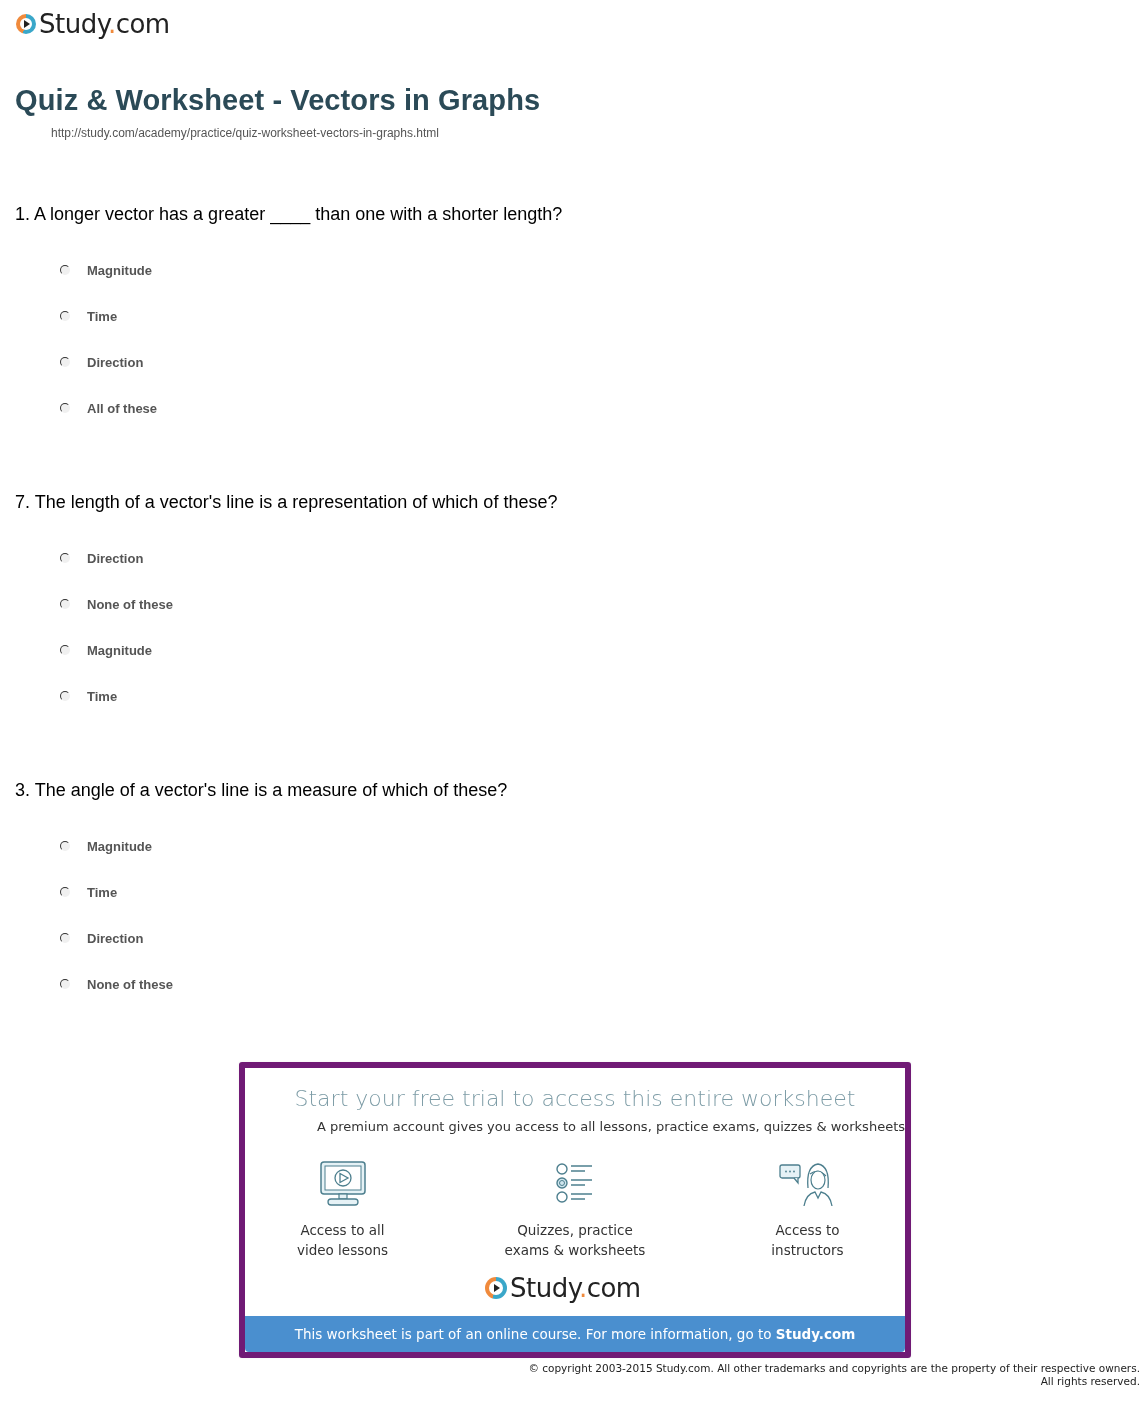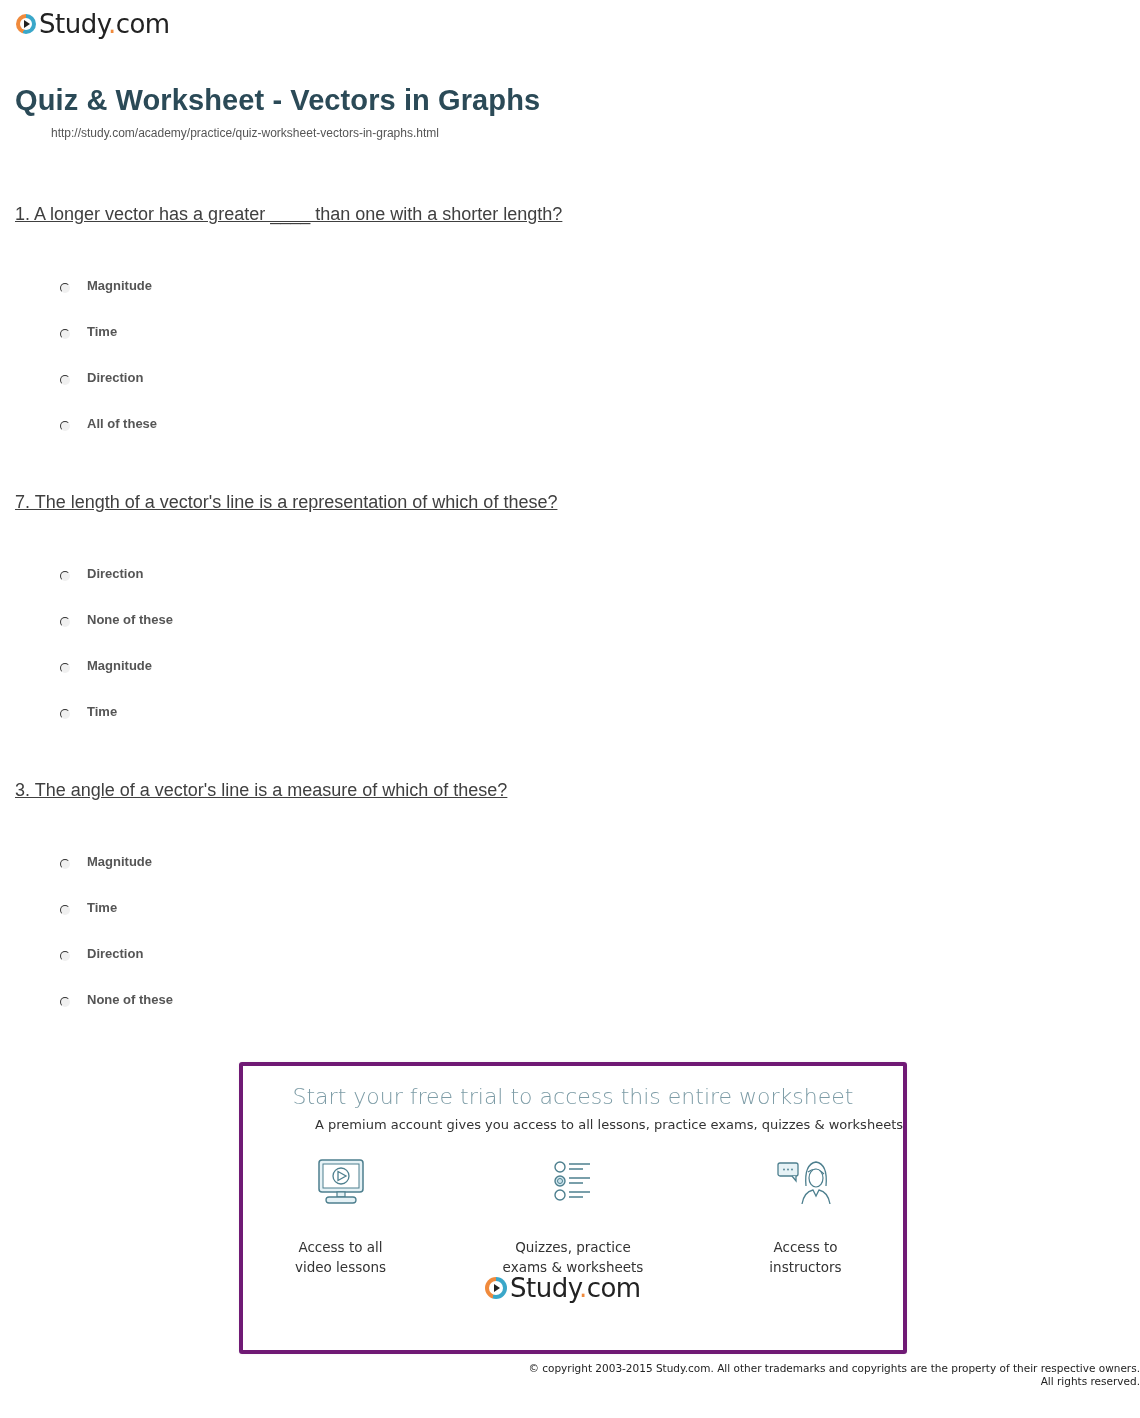--- a/index.html
+++ b/index.html
@@ -18,37 +18,37 @@
   .logo.top { left: 16px; top: 11px; }
   .logo.bottom { left: 485px; top: 1275px; }
   .logo.bottom .mark { width: 22px; height: 22px; }
   .logo.bottom .mark::before { left: 4px; top: 4px; width: 14px; height: 14px; }
   .logo.bottom .mark::after { left: 9px; top: 7px; }
 
   .page-title { position: absolute; left: 15px; top: 84px; margin: 0; font-size: 29px; font-weight: bold;
                 color: #2b4a57; letter-spacing: 0.1px; }
   .page-url { position: absolute; left: 15px; top: 126px; font-size: 12px; color: #555; padding-left: 36px; }
 
-  .question { position: absolute; left: 15px; font-size: 18px; color: #404040; text-decoration: underline; }
+  .question { position: absolute; left: 15px; font-size: 18px; color: #000000; }
   .options { position: absolute; left: 60px; }
-  .option { display: flex; align-items: flex-end; height: 46px; }
+  .option { display: flex; align-items: center; height: 46px; }
   .radio { width: 10px; height: 10px; border-radius: 50%; border: 1px solid transparent;
            border-top-color: #333; border-left-color: #333; background: #f0f0f0; margin-right: 17px; box-sizing: border-box; }
   .option-label { font-size: 13px; font-weight: bold; color: #555; }
 
   .promo { position: absolute; left: 239px; top: 1062px; width: 660px; height: 284px;
-           border: 4px solid #701a75; box-shadow: 0 0 3px rgba(0,0,0,0.06); border-radius: 3px; background: #fff; }
+           border: 6px solid #701a75; box-shadow: 0 0 3px rgba(0,0,0,0.06); border-radius: 3px; background: #fff; }
   .promo-title { position: absolute; left: 0; width: 660px; top: 18px; text-align: center;
                  font-family: "DejaVu Sans", sans-serif; font-weight: 200; font-size: 22px; color: #7d9ca6; }
   .promo-sub { position: absolute; left: 0; width: 660px; top: 51px; text-align: right; font-family: "DejaVu Sans", sans-serif;
                font-size: 13px; color: #333; }
   .features { position: absolute; left: 20px; top: 92px; width: 620px; display: flex; justify-content: space-between; }
   .feature { width: 155px; text-align: center; }
   .feature svg { display: block; margin: 0 auto; }
-  .feature-label { margin-top: 31px; font-family: "DejaVu Sans", sans-serif; font-size: 13.5px; line-height: 20px; color: #333; white-space: pre-line; }
+  .feature-label { margin-top: 12px; font-family: "DejaVu Sans", sans-serif; font-size: 13.5px; line-height: 20px; color: #333; white-space: pre-line; }
 
   .banner { position: absolute; left: 0; top: 248px; width: 660px; height: 36px; background: #4a8fcf;
             border-radius: 0 0 4px 4px; color: #fff; text-align: center; line-height: 36px; font-family: "DejaVu Sans", sans-serif; font-size: 13.5px; }
   .banner b { font-weight: bold; }
 
   .copyright { position: absolute; left: 0; width: 1140px; top: 1362px; text-align: right;
                font-family: "DejaVu Sans", sans-serif; font-size: 10.5px; color: #222; line-height: 13px; }
 </style>
 </head>
 <body>
@@ -164,20 +164,23 @@
         <path d="M30 28 Q28 6 40 4 Q52 6 50 28" fill="#fff" stroke="#4d7f8e" stroke-width="1.3"></path>
         <path d="M32 14 Q40 8 48 16" fill="none" stroke="#4d7f8e" stroke-width="1.2"></path>
         <ellipse cx="40" cy="20" rx="7" ry="9" fill="#fff" stroke="#4d7f8e" stroke-width="1.2"></ellipse>
         <path d="M26 46 Q28 34 37 32 L40 38 L43 32 Q52 34 54 46" fill="#fff" stroke="#4d7f8e" stroke-width="1.3"></path>
       </svg>
       <div class="feature-label">Access to
 instructors</div>
     </div>
   </div>
 
+  <div class="banner">
+    <span>This worksheet is part of an online course. For more information, go to </span><b>Study.com</b>
+  </div>
 </div>
 
 <div class="logo bottom">
   <span class="mark"></span>
   <span class="word"><span>Study</span><span class="dot">.</span><span>com</span></span>
 </div>
 
 <div class="copyright">
   <div>© copyright 2003-2015 Study.com. All other trademarks and copyrights are the property of their respective owners.</div>
   <div>All rights reserved.</div>

